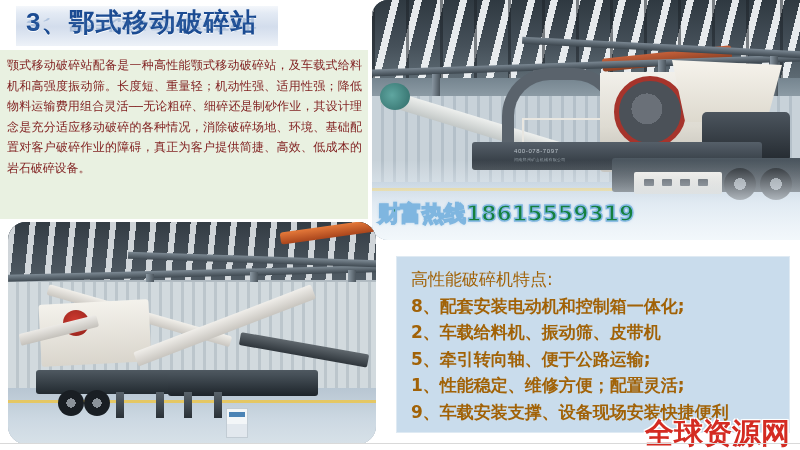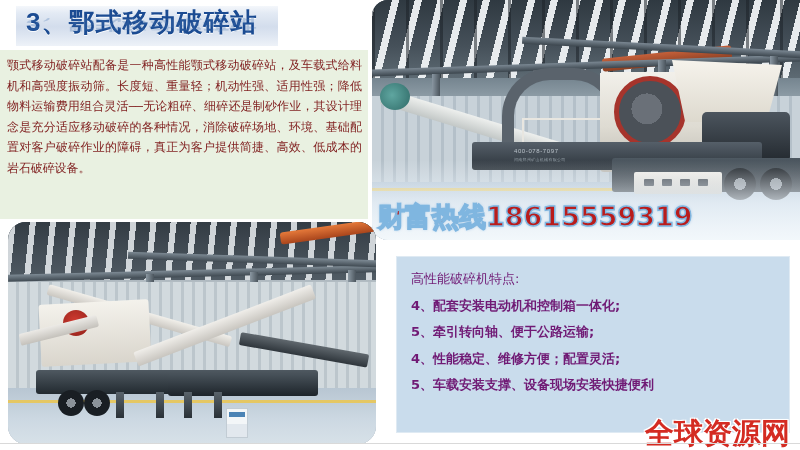--- a/index.html
+++ b/index.html
@@ -231,25 +231,25 @@
   
   .tr-fade {
     position:absolute; left:0; bottom:0; width:100%; height:80px;
     background: linear-gradient(to bottom, rgba(255,255,255,0) 0%, rgba(233,241,248,0.78) 55%, rgba(244,249,252,0.95) 100%);
   }
   .phone-line {
     position: absolute;
     left: 378px;
     top: 199px;
     width: 420px;
-    font-size: 27px;
+    font-size: 22px;
     font-weight: bold;
     letter-spacing: 0px;
     white-space: nowrap;
-    color: #b91c1c;
+    color: #15803d;
     font-family: "DejaVu Sans", "Liberation Sans", sans-serif;
     -webkit-text-stroke: 1.4px #7fb6e0;
     text-shadow: 0 0 3px rgba(120,175,225,0.85);
   }
 
   
   .photo-bl {
     left: 8px;
     top: 222px;
     width: 368px;
@@ -353,23 +353,23 @@
     left: 396px;
     top: 256px;
     width: 394px;
     height: 177px;
     background: #c9dcec;
     border: 1px solid #dfeaf3;
     box-sizing: border-box;
     padding: 9px 8px 0 14px;
   }
   .feature-line {
-    font-size: 13px;
+    font-size: 17px;
     line-height: 26.5px;
-    color: #701a75;
+    color: #a16207;
     font-family: "DejaVu Sans", "Liberation Sans", sans-serif;
     white-space: nowrap;
   }
   .feature-line.head { font-weight: normal; }
   .feature-line.item { font-weight: bold; }
 
   
   .watermark {
     position: absolute;
     left: 645px;
@@ -475,23 +475,24 @@
       <div class="bl-wheel" style="left:50px;top:168px;"></div>
       <div class="bl-wheel" style="left:76px;top:168px;"></div>
       <div class="bl-sign">
         <div class="bl-sign-bar"></div>
       </div>
     </div>
   </div>
 
   <div class="feature-panel">
     <div class="feature-line head">高性能破碎机特点:</div>
-    <div class="feature-line item">4、配套安装电动机和控制箱一体化;</div>
+    <div class="feature-line item">8、配套安装电动机和控制箱一体化;</div>
+    <div class="feature-line item">2、车载给料机、振动筛、皮带机</div>
     <div class="feature-line item">5、牵引转向轴、便于公路运输;</div>
-    <div class="feature-line item">4、性能稳定、维修方便；配置灵活;</div>
-    <div class="feature-line item">5、车载安装支撑、设备现场安装快捷便利</div>
+    <div class="feature-line item">1、性能稳定、维修方便；配置灵活;</div>
+    <div class="feature-line item">9、车载安装支撑、设备现场安装快捷便利</div>
   </div>
 
   <div class="watermark">全球资源网</div>
 
   <div class="bottom-rule"></div>
 
 </div>
 
 </body></html>

